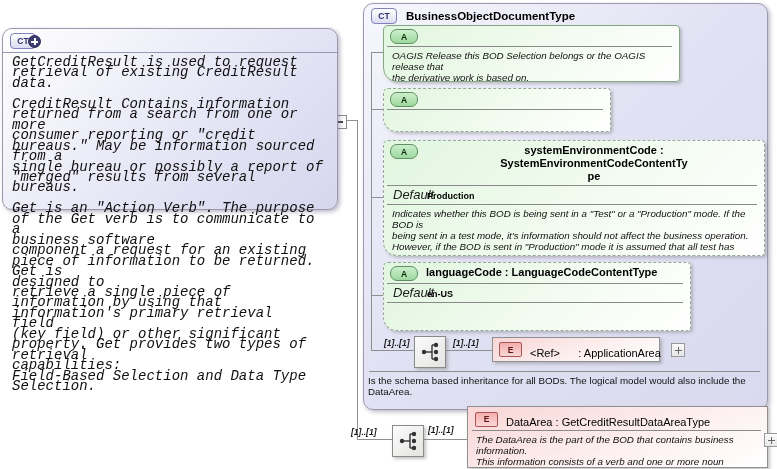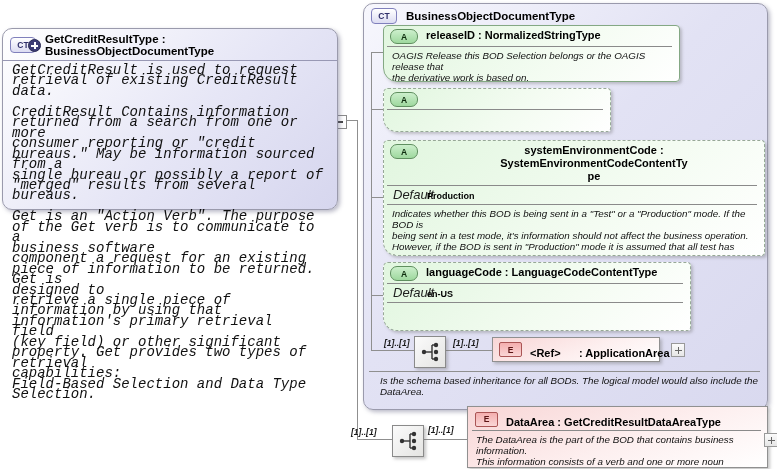--- a/index.html
+++ b/index.html
@@ -52,21 +52,21 @@
   .default-row{display:flex;align-items:baseline;margin:0 7px 0 3px;border-bottom:1px solid #8a8a8a;
     padding:1px 2px 2px 6px;}
   .default-label{font-style:italic;font-size:13px;color:#202020;width:34px;}
   .default-value{font-weight:bold;font-size:9px;color:#000;}
 
   
   .elem-box{position:absolute;border:1px solid #909090;
     background:linear-gradient(160deg,#f8d6d6 0%,#fdefef 55%,#ffffff 100%);
     box-shadow:2px 2px 3px rgba(110,110,110,.4);}
   .elem-title-row{display:flex;align-items:center;padding:3px 6px 2px 7px;}
-  .elem-title{margin-left:8px;font-weight:bold;font-size:11px;color:#000;margin-top:6px;}
+  .elem-title{margin-left:8px;font-weight:normal;font-size:11px;color:#000;margin-top:6px;}
   .elem-sep{border-top:1px solid #8a8a8a;margin:0 6px 0 4px;}
   .elem-desc{font-style:italic;font-size:9.8px;line-height:11px;padding:3px 6px 3px 8px;color:#101010;}
 
   
   .hline,.vline{position:absolute;background:#8f8f8f;}
   .hline{height:1px;}
   .vline{width:1px;}
   .card-label{position:absolute;font-weight:bold;font-style:italic;font-size:8.5px;color:#1a1a1a;}
   .seq-icon{position:absolute;width:30px;height:30px;border:1px solid #8a8a8a;
     background:linear-gradient(135deg,#fbfbfb,#e4e4e2);box-shadow:2px 2px 3px rgba(110,110,110,.4);}
@@ -92,22 +92,22 @@
   #stub-ref{left:444px;top:350px;width:48px;}
 
   #card-aa-left{left:384px;top:338px;}
   #seq-icon-aa{left:414px;top:336px;}
   #card-aa-right{left:453px;top:338px;}
   #elem-ref{left:492px;top:337px;width:168px;height:25px;display:flex;align-items:center;padding:0 6px;box-sizing:border-box;}
   #elem-ref .elem-title{font-size:11px;}
   #plus-ref{left:671px;top:343px;}
 
   #footnote-sep{left:369px;top:371px;width:391px;}
-  #footnote{position:absolute;left:380px;top:375px;width:386px;
-    font-style:italic;font-size:9.8px;line-height:11px;color:#101010;}
+  #footnote{position:absolute;left:368px;top:375px;width:386px;
+    font-size:9.8px;line-height:11px;color:#101010;}
 
   #minus-toggle{left:333px;top:115px;}
   #conn-h1{left:345px;top:120px;width:13px;}
   #conn-v{left:357px;top:120px;height:319px;}
   #conn-h2{left:357px;top:439px;width:35px;}
   #conn-h3{left:422px;top:439px;width:46px;}
 
   #card-da-left{left:351px;top:427px;}
   #seq-icon-da{left:392px;top:425px;}
   #card-da-right{left:428px;top:425px;}
@@ -122,21 +122,20 @@
 <div class="hline" id="conn-h2"></div>
 <div class="hline" id="conn-h3"></div>
 <div class="toggle-box minus" id="minus-toggle"></div>
 
 <div class="panel" id="left-box">
   <div class="panel-header">
     <span class="ct-badge">
       <span>CT</span>
       <span class="plus-circle"></span>
     </span>
-    <span class="panel-title">GetCreditResultType : BusinessObjectDocumentType</span>
   </div>
   <div class="panel-body ml">GetCreditResult is used to request retrieval of existing CreditResult data.
 
 CreditResult  Contains information returned from a search from one or more
 consumer reporting or "credit bureaus." May be information sourced from a
 single bureau or possibly a report of "merged" results from several bureaus.
 
 Get is an "Action Verb". The purpose of the Get verb is to communicate to a
 business software
 component a request for an existing piece of information to be returned. Get is
@@ -161,21 +160,20 @@
 <div class="hline" id="stub-1"></div>
 <div class="hline" id="stub-2"></div>
 <div class="hline" id="stub-3"></div>
 <div class="hline" id="stub-4"></div>
 <div class="hline" id="stub-seq"></div>
 <div class="hline" id="stub-ref"></div>
 
 <div class="attr-box solid" id="attr-release">
   <div class="attr-title-row">
     <span class="a-badge">A</span>
-    <span class="attr-title">releaseID : NormalizedStringType</span>
   </div>
   <div class="attr-sep"></div>
   <div class="attr-desc ml">OAGIS Release this BOD Selection belongs or the OAGIS release that
 the derivative work is based on.</div>
 </div>
 
 <div class="attr-box dashed" id="attr-version">
   <div class="attr-title-row">
     <span class="a-badge">A</span>
   </div>

